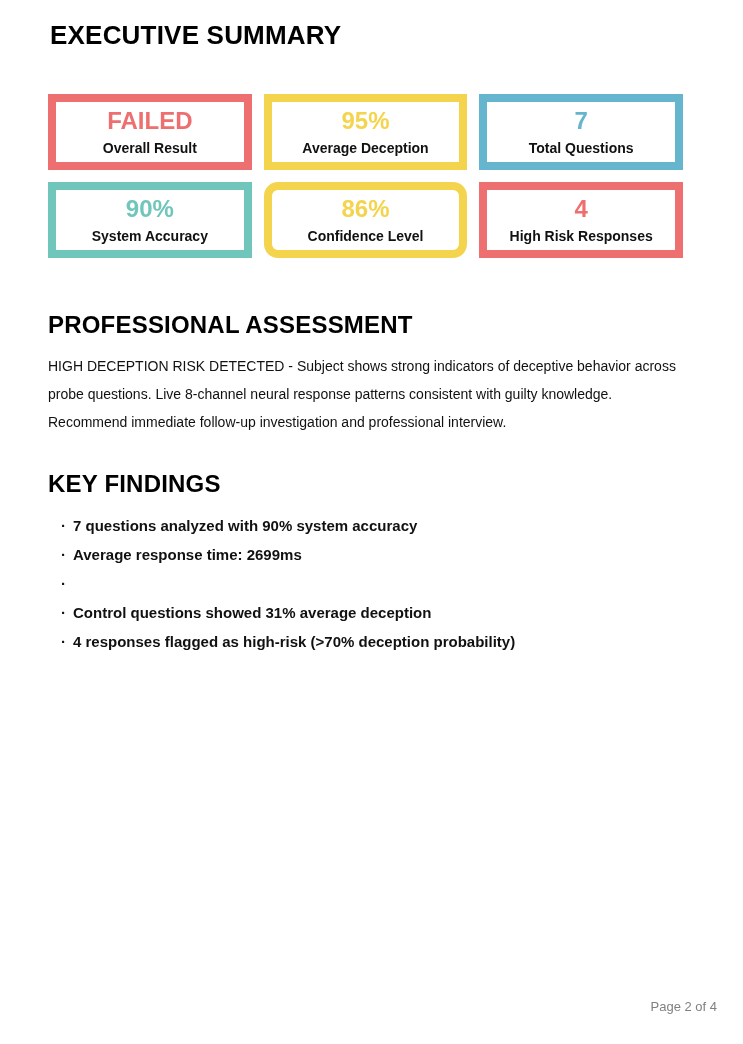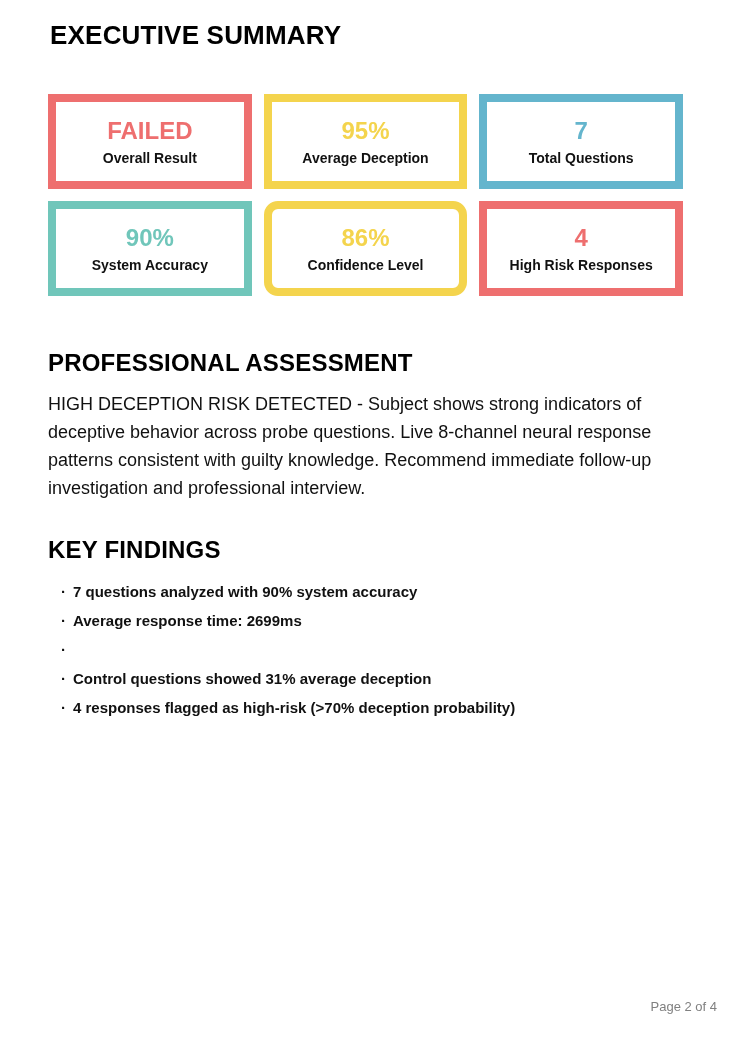--- a/index.html
+++ b/index.html
@@ -22,21 +22,21 @@
     letter-spacing: 0.2px;
   }
 
   .cards-grid {
     margin-top: 43px;
     display: grid;
     grid-template-columns: repeat(3, 1fr);
     gap: 12px;
   }
   .stat-card {
-    height: 95px;
+    height: 76px;
     background: #ffffff;
     border: 8px solid #cccccc;
     display: flex;
     flex-direction: column;
     align-items: center;
     justify-content: center;
     gap: 8px;
   }
   .card-value {
     font-size: 24px;
@@ -52,21 +52,21 @@
 
   .section-heading {
     font-size: 24px;
     font-weight: bold;
     color: #000000;
     letter-spacing: 0.2px;
   }
   .assessment-heading { margin-top: 53px; }
   .assessment-body {
     margin-top: 13px;
-    font-size: 18px;
+    font-size: 14px;
     line-height: 28px;
     color: #111111;
     max-width: 652px;
   }
 
   .findings-heading { margin-top: 34px; }
   .findings-list {
     margin-top: 19px;
     list-style: none;
     padding-left: 13px;

